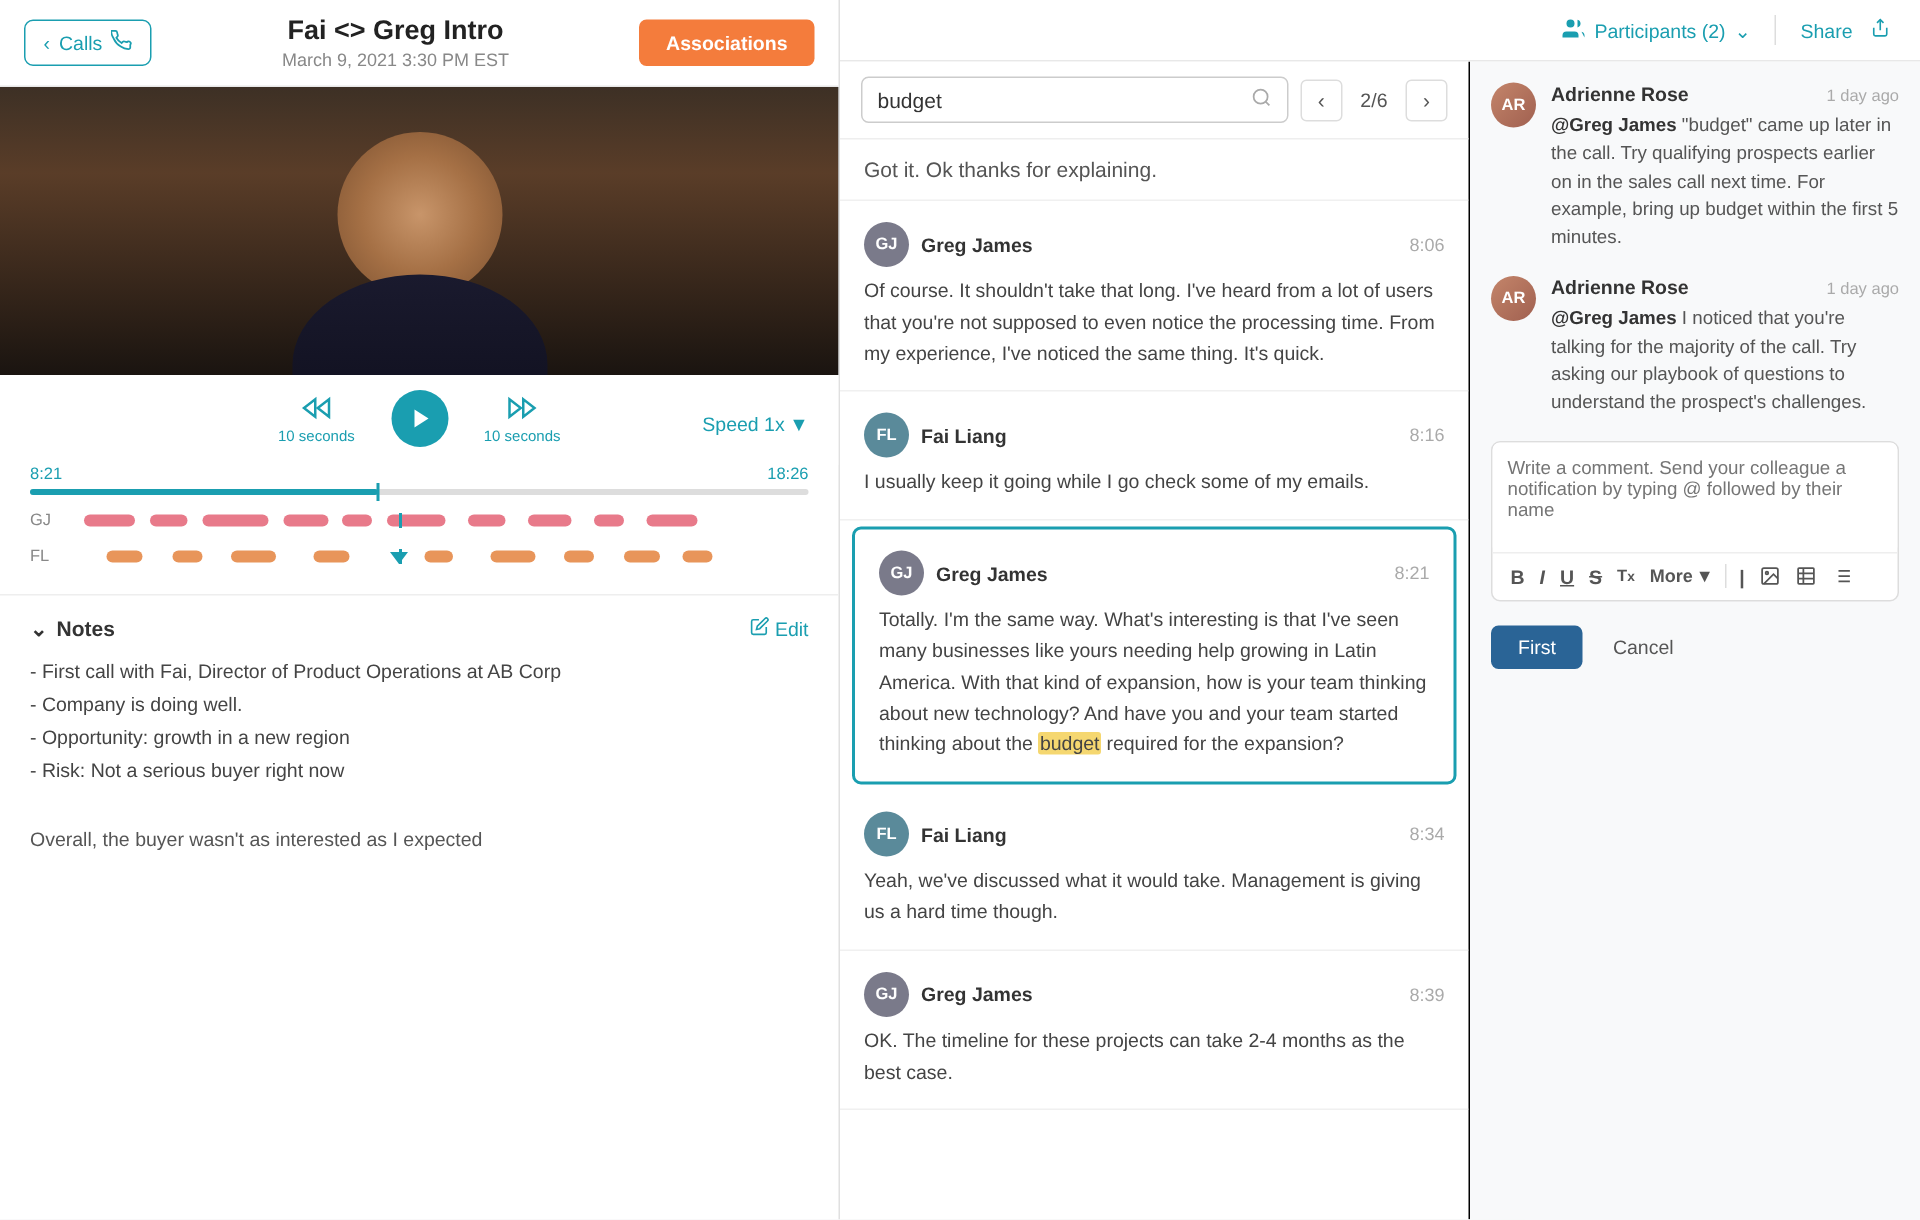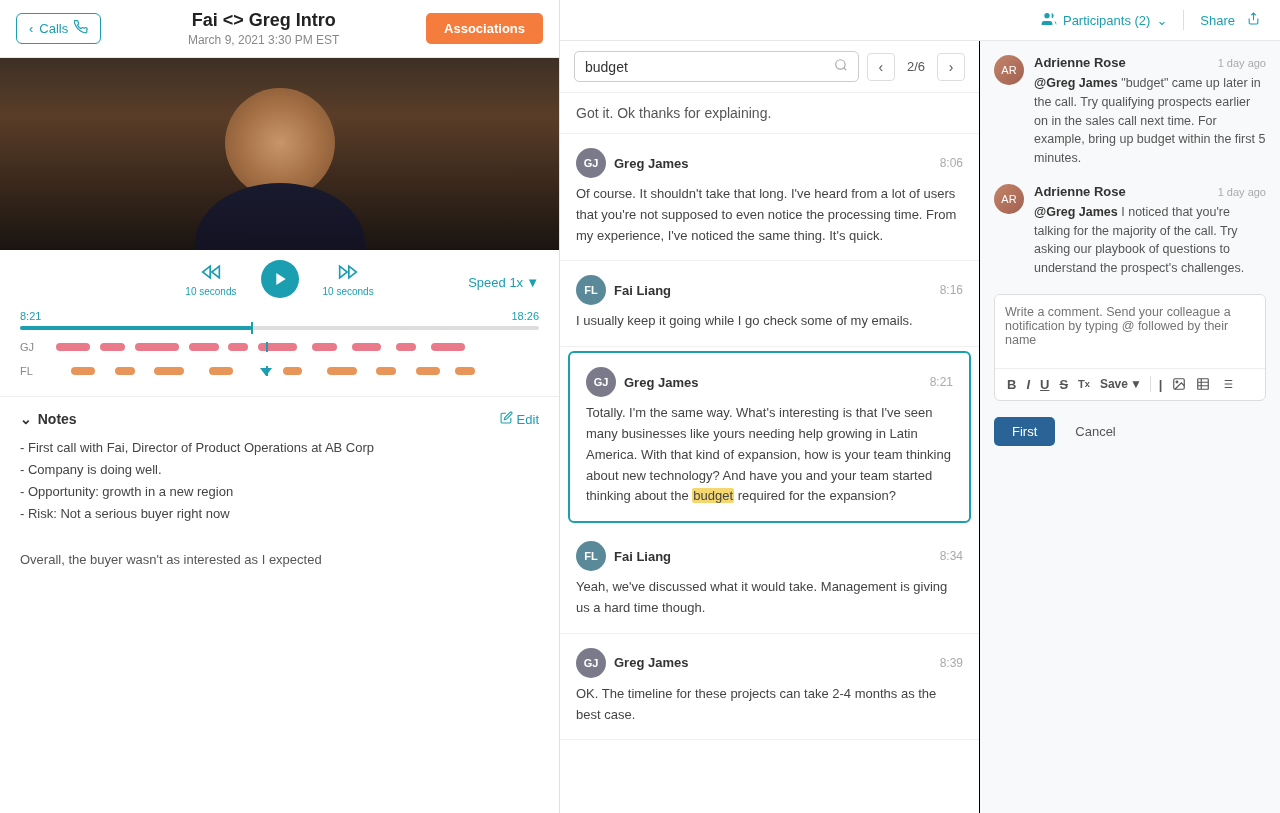--- a/index.html
+++ b/index.html
@@ -68,21 +68,21 @@
     .nav-btn { background: none; border: 1px solid #ddd; border-radius: 4px; width: 28px; height: 28px; cursor: pointer; display: flex; align-items: center; justify-content: center; color: #555; font-size: 14px; }
     .nav-count { font-size: 13px; color: #555; padding: 0 4px; }
 
     .transcript-scroll { flex: 1; overflow-y: auto; padding: 0; }
     .transcript-item { padding: 14px 16px; border-bottom: 1px solid #f0f0f0; }
     .transcript-item.highlighted { border: 2px solid #1a9eb0; border-radius: 6px; margin: 4px 8px; }
     .msg-header { display: flex; align-items: center; gap: 8px; margin-bottom: 6px; }
     .avatar { width: 30px; height: 30px; border-radius: 50%; display: flex; align-items: center; justify-content: center; font-size: 11px; font-weight: 600; color: #fff; flex-shrink: 0; }
     .avatar-gj { background: #7a7a8a; }
     .avatar-fl { background: #5a8a9a; }
-    .avatar-ar { width: 30px; height: 30px; border-radius: 50%; background: linear-gradient(135deg, #c4856a, #a06050); flex-shrink: 0; display: flex; align-items: center; justify-content: center; font-size: 11px; color: #fff; font-weight: 400; }
+    .avatar-ar { width: 30px; height: 30px; border-radius: 50%; background: linear-gradient(135deg, #c4856a, #a06050); flex-shrink: 0; display: flex; align-items: center; justify-content: center; font-size: 11px; color: #fff; font-weight: 700; }
     .msg-name { font-weight: 600; font-size: 13px; color: #333; flex: 1; }
     .msg-time { font-size: 12px; color: #aaa; }
     .msg-text { font-size: 13px; color: #444; line-height: 1.6; }
     .highlight-word { background: #f5d770; padding: 0 1px; border-radius: 2px; }
     .plain-msg { padding: 12px 16px; font-size: 14px; color: #555; border-bottom: 1px solid #f0f0f0; }
 
     
     .comments-panel { width: 300px; min-width: 300px; background: #f8f9fa; padding: 14px; overflow-y: auto; display: flex; flex-direction: column; gap: 16px; }
     .comment-block { display: flex; gap: 10px; }
     .comment-body { flex: 1; }
@@ -376,21 +376,21 @@
               <i>I</i>
             </button>
           <button class="toolbar-btn">
               <u>U</u>
             </button>
           <button class="toolbar-btn">
               <s>S</s>
             </button>
           <button class="toolbar-btn" style="font-size:11px;">T<sub>x</sub></button>
           <button class="toolbar-btn more-btn">
-            <span>Save</span>
+            <span>More</span>
             <span>▼</span>
           </button>
           <div class="toolbar-sep"></div>
           <button class="toolbar-btn">|</button>
           <button class="toolbar-btn">
             <svg width="14" height="14" viewBox="0 0 24 24" fill="none" stroke="#555" stroke-width="2">
                 <rect x="3" y="3" width="18" height="18" rx="2"></rect>
                 <circle cx="8.5" cy="8.5" r="1.5"></circle>
                 <polyline points="21 15 16 10 5 21"></polyline>
               </svg>

